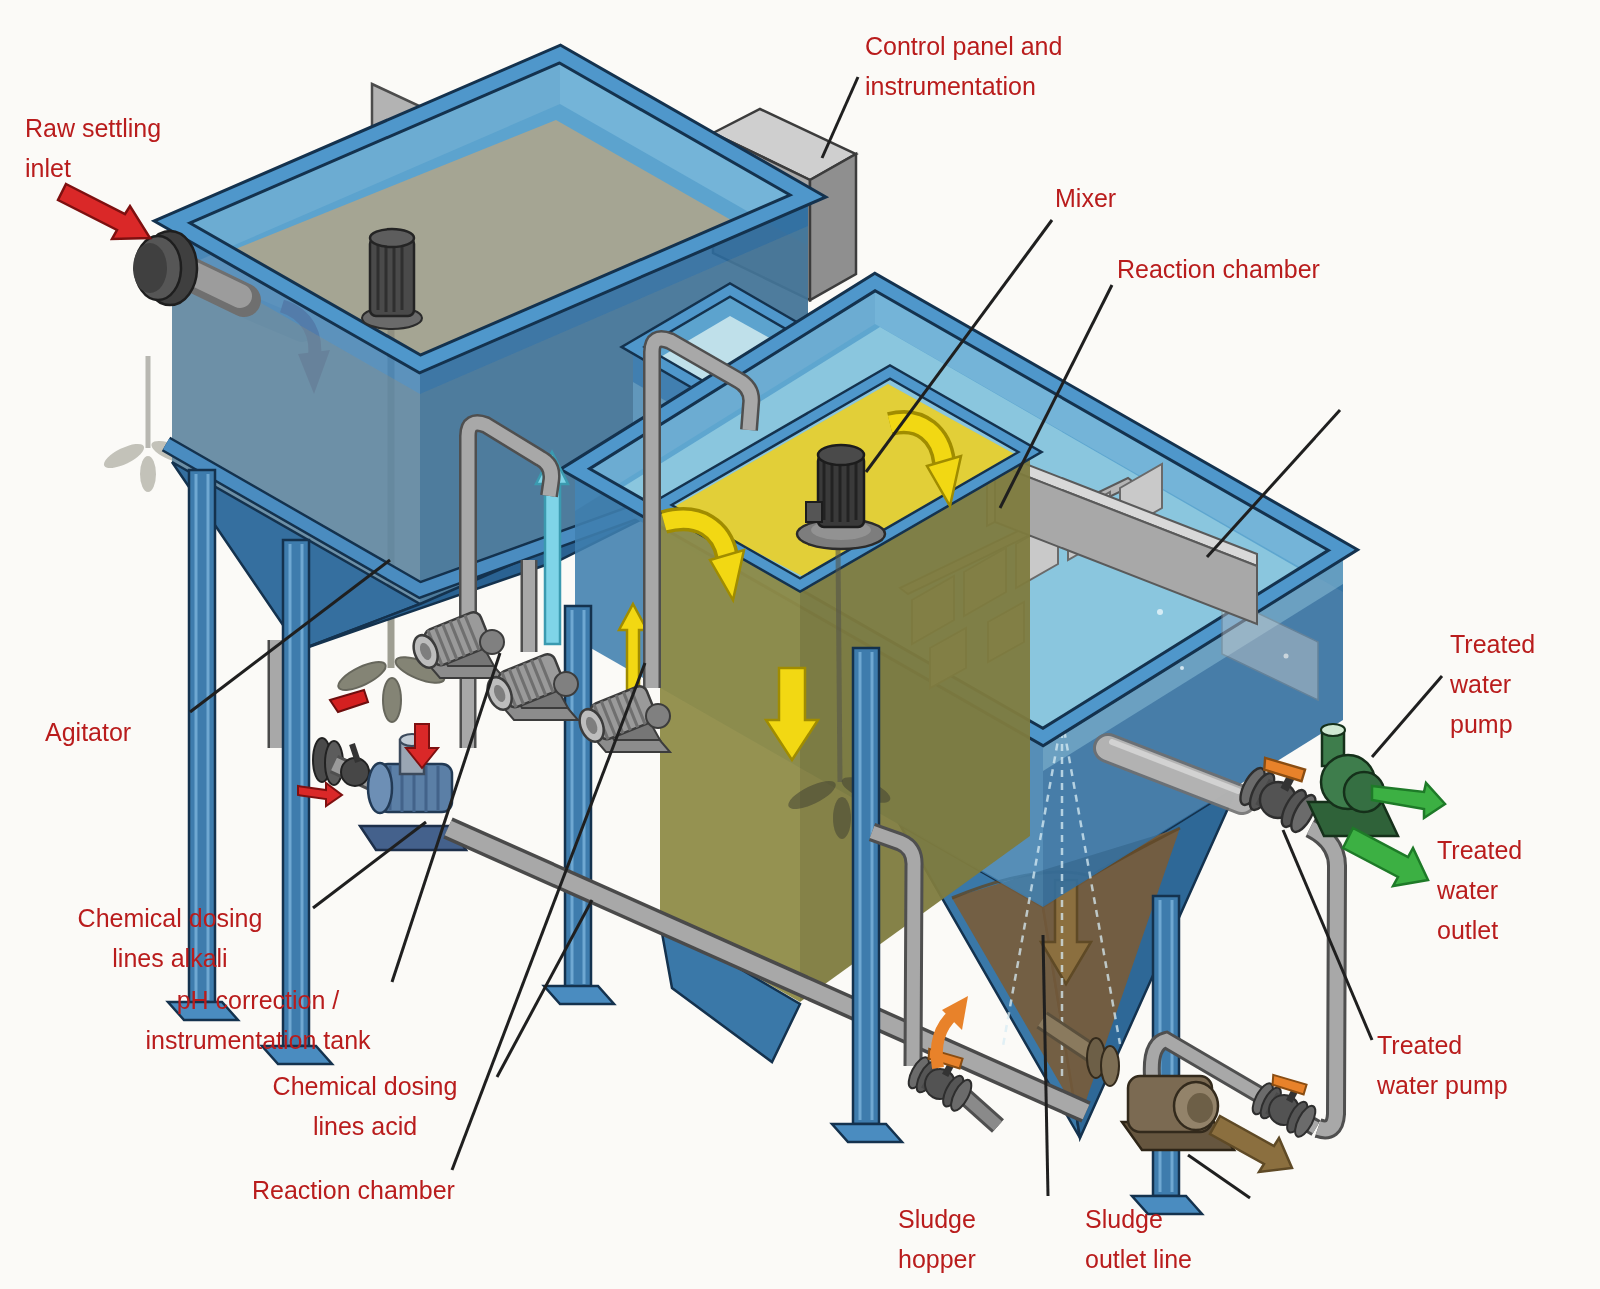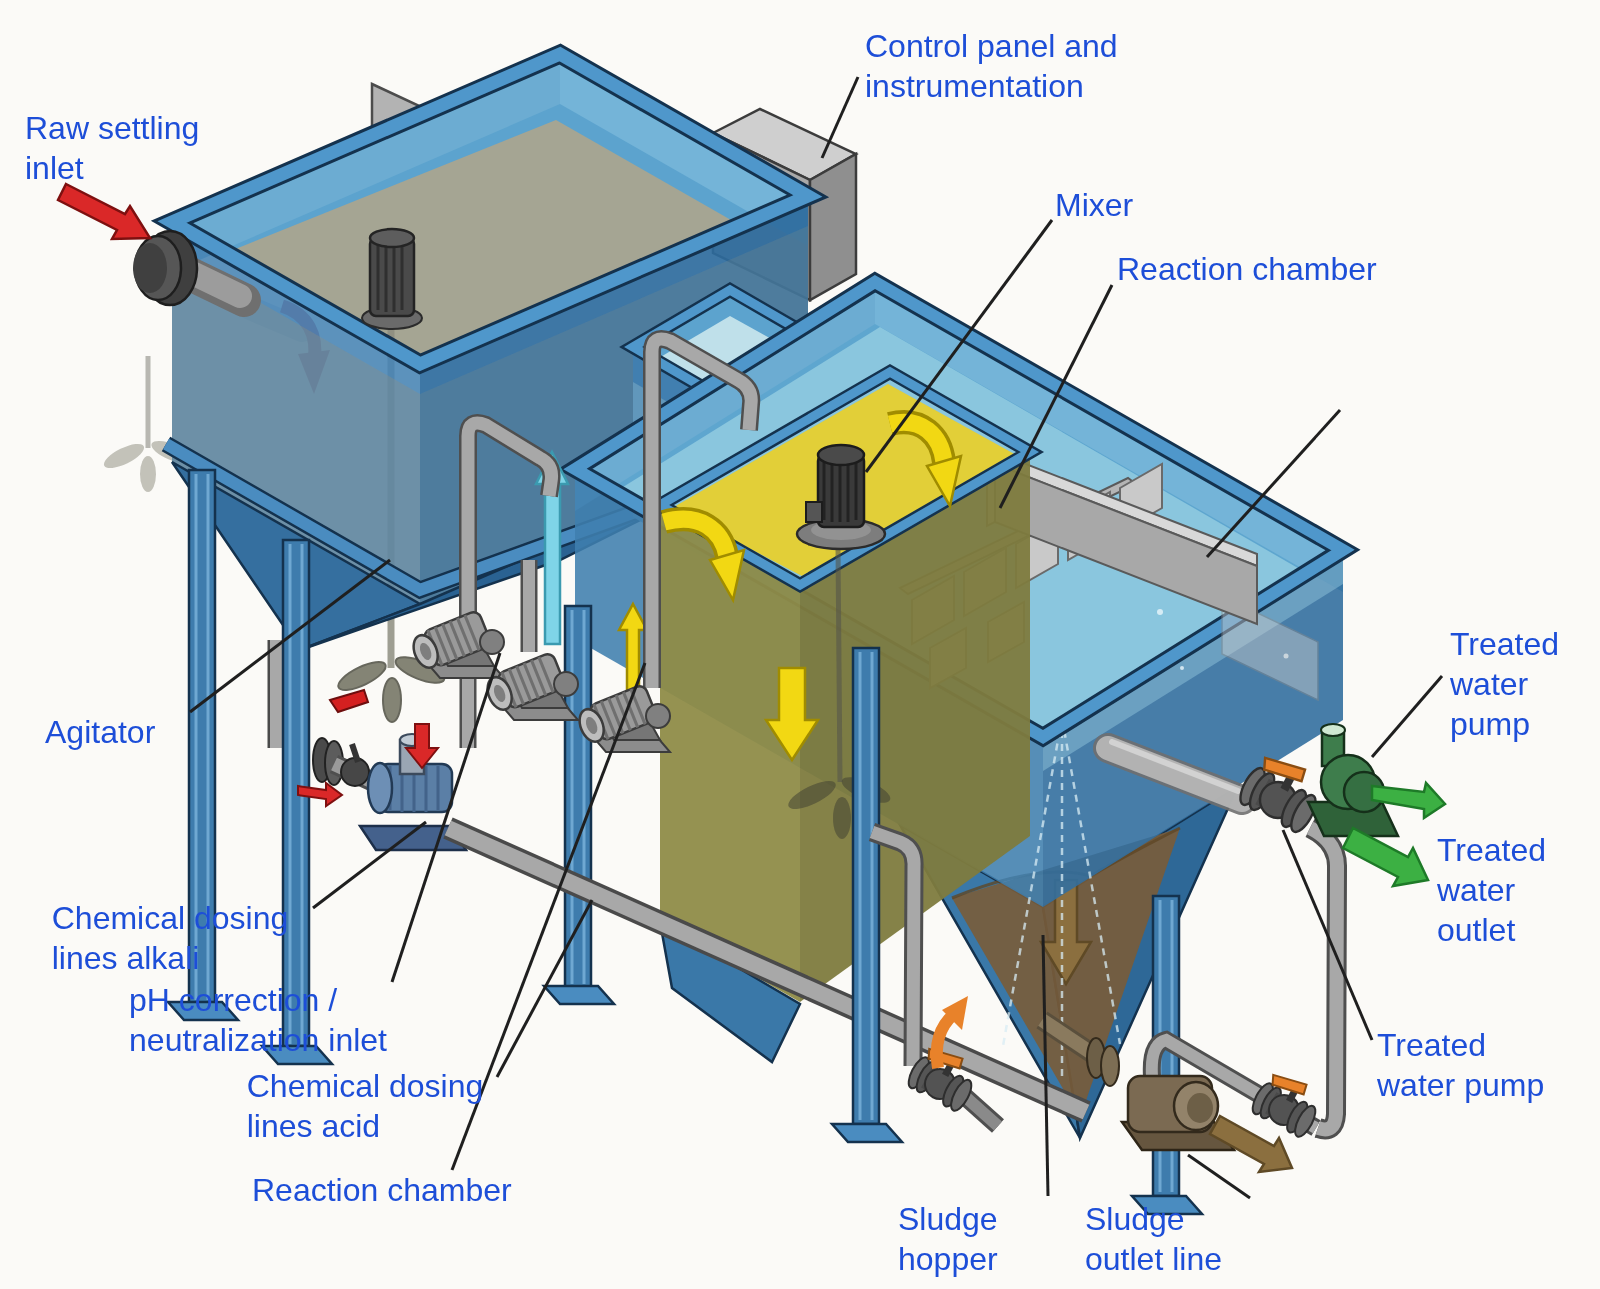--- a/index.html
+++ b/index.html
@@ -1,21 +1,21 @@
 <!DOCTYPE html>
 <html><head>
 <meta charset="utf-8">
 <style>
   html,body{margin:0;padding:0;background:#e8e8e8;}
   #stage{position:relative;width:1600px;height:1289px;background:#fbfaf7;overflow:hidden;
          font-family:"Liberation Sans", sans-serif;}
   #scene{position:absolute;left:0;top:0;}
-  .label{position:absolute;white-space:pre-line;font-size:32px;line-height:40px;
-         color:#1d4ed8;letter-spacing:0px;}
-  .label.center{transform:translateX(-50%);text-align:left;}
+  .label{position:absolute;white-space:pre-line;font-size:25px;line-height:40px;
+         color:#b91c1c;letter-spacing:0px;}
+  .label.center{transform:translateX(-50%);text-align:center;}
 </style>
 </head>
 <body>
 
 <div id="stage">
 <svg id="scene" width="1600" height="1289" viewBox="0 0 1600 1289">
   <defs>
     <g id="valveO">
       <ellipse cx="-24" cy="0" rx="7" ry="17" fill="#6b6b6b" stroke="#2e2e2e" stroke-width="2"></ellipse>
       <ellipse cx="-15" cy="0" rx="7" ry="17" fill="#555" stroke="#2e2e2e" stroke-width="2"></ellipse>
@@ -351,27 +351,27 @@
     <line x1="1250" y1="1198" x2="1188" y2="1155"></line>
     <line x1="1442" y1="676" x2="1372" y2="757"></line>
     <line x1="1372" y1="1040" x2="1283" y2="830"></line>
   </g>
 </svg>
 
 <div class="label" style="left:25px;top:108px">Raw settling
 inlet</div>
 <div class="label" style="left:865px;top:26px">Control panel and
 instrumentation</div>
-<div class="label" style="left:1055px;top:185px">Mixer</div>
+<div class="label" style="left:1055px;top:178px">Mixer</div>
 <div class="label" style="left:1117px;top:249px">Reaction chamber</div>
 <div class="label" style="left:45px;top:712px">Agitator</div>
 <div class="label center" style="left:170px;top:898px">Chemical dosing
 lines alkali</div>
 <div class="label center" style="left:258px;top:980px">pH correction /
-neutralization inlet</div>
+instrumentation tank</div>
 <div class="label center" style="left:365px;top:1066px">Chemical dosing
 lines acid</div>
 <div class="label" style="left:252px;top:1170px">Reaction chamber</div>
 <div class="label" style="left:898px;top:1199px">Sludge
 hopper</div>
 <div class="label" style="left:1085px;top:1199px">Sludge
 outlet line</div>
 <div class="label" style="left:1450px;top:624px">Treated
 water
 pump</div>

